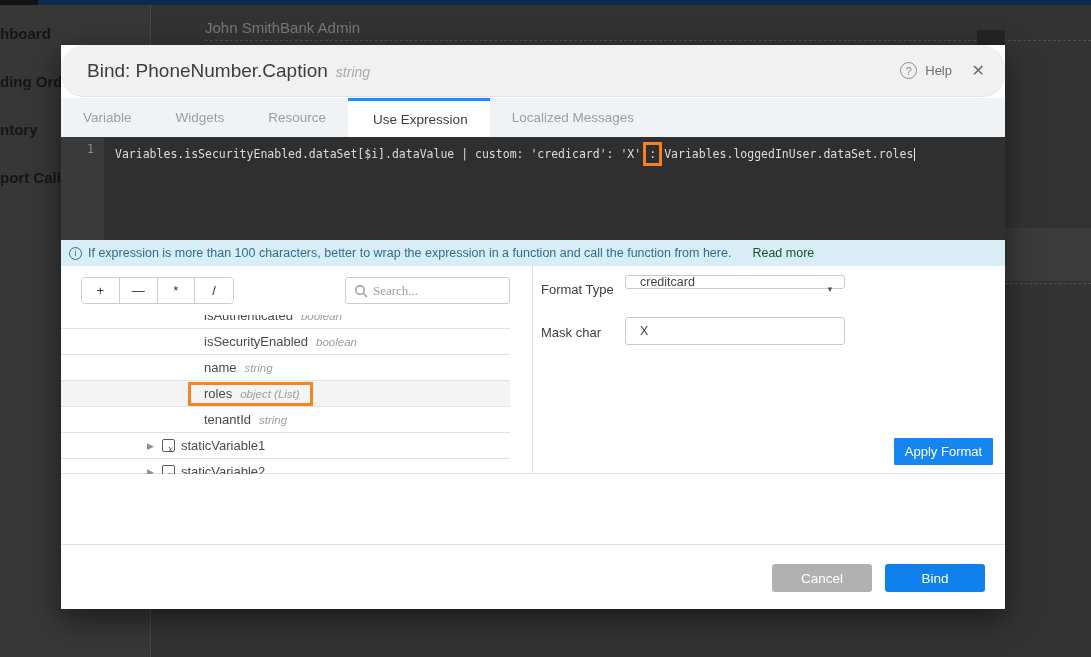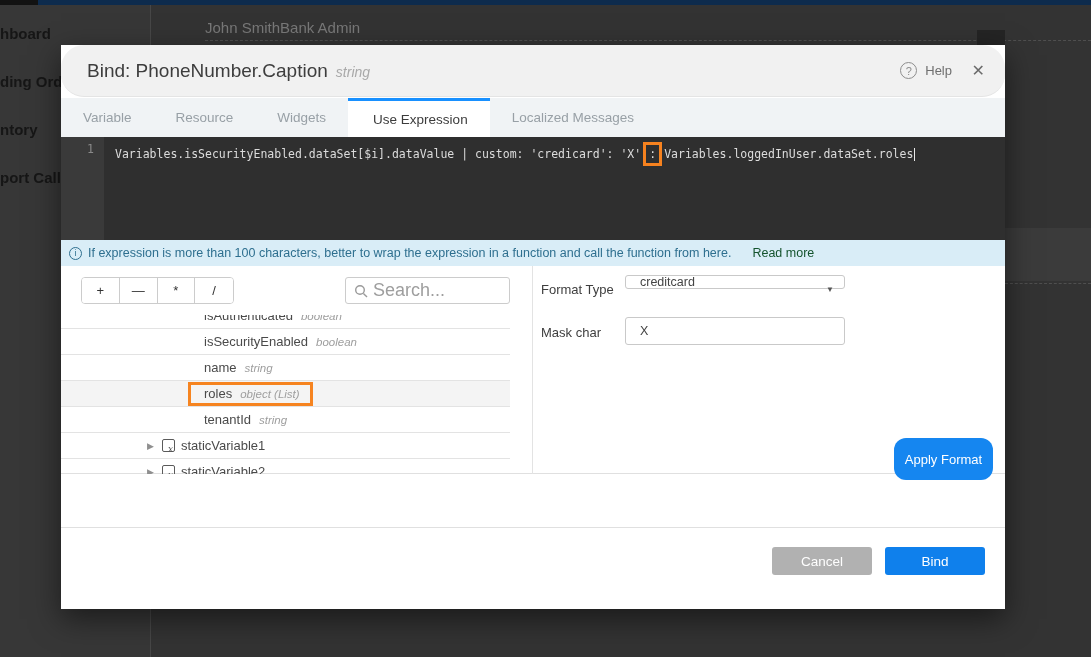--- a/index.html
+++ b/index.html
@@ -59,21 +59,21 @@
 
   .opgroup { position:absolute; left:20px; top:11px; width:153px; height:27px; border:1px solid #cccccc;
              border-radius:4px; display:flex; overflow:hidden; background:#fff; }
   .opbtn { width:38.25px; display:flex; align-items:center; justify-content:center; font-size:13px; color:#333;
            border-right:1px solid #cccccc; cursor:pointer; background:#fff; }
   .opbtn:last-child { border-right:none; }
 
   .searchbox { position:absolute; left:284px; top:11px; width:165px; height:27px; border:1px solid #cccccc; border-radius:3px; background:#fff; }
   .search-icon { position:absolute; left:8px; top:6px; }
   .searchbox input { position:absolute; left:27px; top:0; width:134px; height:25px; border:none; outline:none;
-                     font-family:Liberation Sans, sans-serif; font-size:18px; color:#0f172a; }
+                     font-family:Liberation Serif, serif; font-size:13px; color:#0f172a; }
   .searchbox input::placeholder { color:#9e9e9e; }
 
   
   .tree { position:absolute; left:0; top:49px; width:449px; height:159px; overflow:hidden; }
   .trow { height:26px; border-bottom:1px solid #e3e3e3; display:flex; align-items:center; font-size:13px; color:#4a4a4a; cursor:pointer; }
   .trow.first { margin-top:-12px; }
   .trow .leaf-pad { padding-left:143px; display:flex; align-items:baseline; }
   .ttype { font-size:11.5px; font-style:italic; color:#9e9e9e; margin-left:8px; }
   .trow.sel { background:#f4f4f4; }
   .orange-box { display:flex; align-items:baseline; border:3px solid #f68420; padding:1px 10px 2px 13px; margin-left:-16px; background:transparent; }
@@ -81,25 +81,25 @@
   .var-icon { width:13px; height:13px; border:1.5px solid #5a5a5a; border-radius:2px; margin:0 6px 0 3px; position:relative; flex:0 0 auto; }
   .var-icon span { position:absolute; right:1px; bottom:-3px; font-size:9px; font-style:italic; font-family:"DejaVu Serif", serif; color:#555; }
 
   
   .fmt-label { position:absolute; font-size:13px; color:#3e3e3e; }
   .fmt-select { position:absolute; left:564px; top:9px; width:220px; height:14px; border:1px solid #c9c9c9; border-radius:3px;
                 background:#fff; font-size:12.5px; color:#444; display:flex; align-items:center; padding-left:14px; cursor:pointer; }
   .fmt-caret { position:absolute; right:10px; top:9px; font-size:8px; color:#555; }
   .fmt-input { position:absolute; left:564px; top:51px; width:220px; height:28px; border:1px solid #c9c9c9; border-radius:3px;
                font-family:"Liberation Sans", sans-serif; font-size:12.5px; color:#444; padding-left:14px; outline:none; }
-  .apply-btn { position:absolute; left:833px; top:172px; width:99px; height:42px; background:#1586f0; color:#fff;
-               border:none; border-radius:12px; font-family:"Liberation Sans", sans-serif; font-size:13px; cursor:pointer; }
-
-  
-  .footer { position:absolute; left:0; top:482px; width:944px; height:55px; border-top:1px solid #e0e0e0; }
+  .apply-btn { position:absolute; left:833px; top:172px; width:99px; height:27px; background:#1586f0; color:#fff;
+               border:none; border-radius:1px; font-family:"Liberation Sans", sans-serif; font-size:13px; cursor:pointer; }
+
+  
+  .footer { position:absolute; left:0; top:499px; width:944px; height:55px; border-top:1px solid #e0e0e0; }
   .cancel-btn { position:absolute; left:711px; top:19px; width:100px; height:28px; background:#b1b1b1; color:#fefefe;
                 border:none; border-radius:3px; font-family:"Liberation Sans", sans-serif; font-size:13.5px; cursor:pointer; }
   .bind-btn { position:absolute; left:824px; top:19px; width:100px; height:28px; background:#0f80ec; color:#fff;
               border:none; border-radius:3px; font-family:"Liberation Sans", sans-serif; font-size:13.5px; cursor:pointer; }
 </style>
 </head>
 <body>
 
 <div class="bg">
   <div class="topbar"></div>
@@ -128,22 +128,22 @@
     </div>
     <div class="help-wrap">
       <span class="help-icon">?</span>
       <span class="help-text">Help</span>
     </div>
     <div class="close-x">✕</div>
   </div>
 
   <div class="tabbar">
     <div class="tab">Variable</div>
+    <div class="tab">Widgets</div>
     <div class="tab">Resource</div>
-    <div class="tab">Widgets</div>
     <div class="tab active">Use Expression</div>
     <div class="tab">Localized Messages</div>
   </div>
 
   <div class="editor">
     <div class="gutter">
       <span>1</span>
     </div>
     <div class="codeline"><span>Variables.isSecurityEnabled.dataSet[$i].dataValue | custom: 'credicard': 'X'</span><span class="code-hl">:</span><span>Variables.loggedInUser.dataSet.roles</span><span class="caret-bar"></span></div>
   </div>

